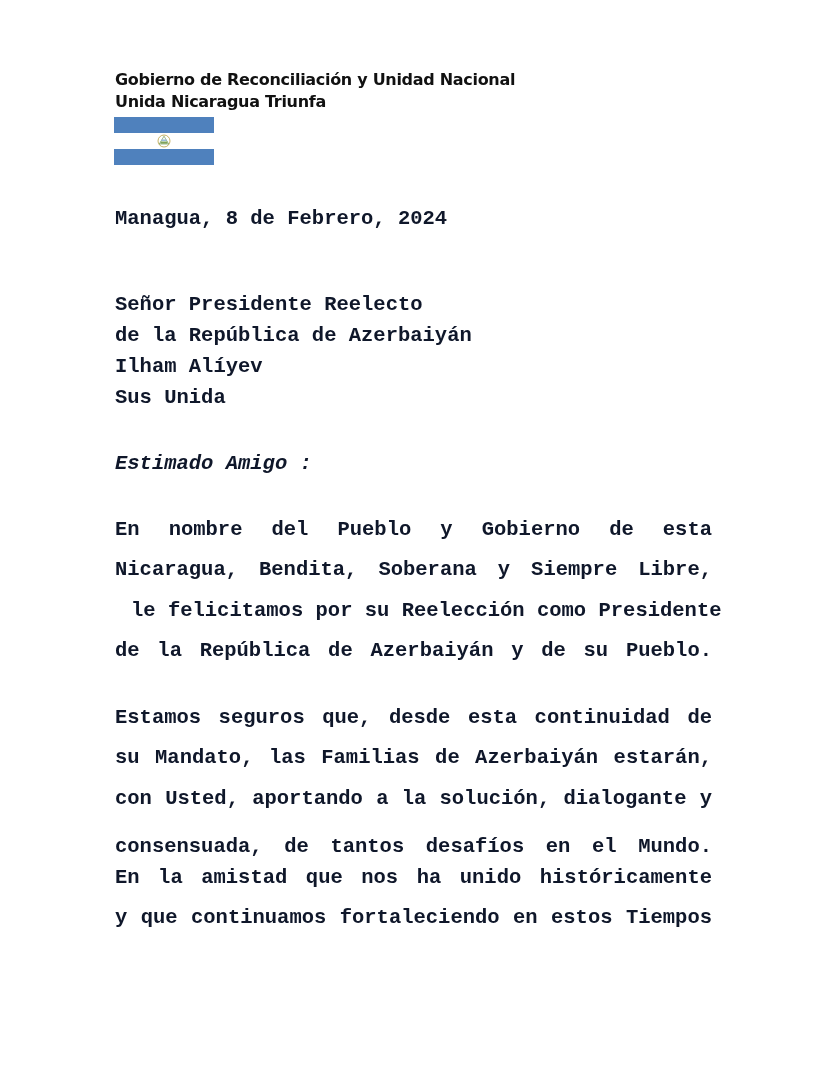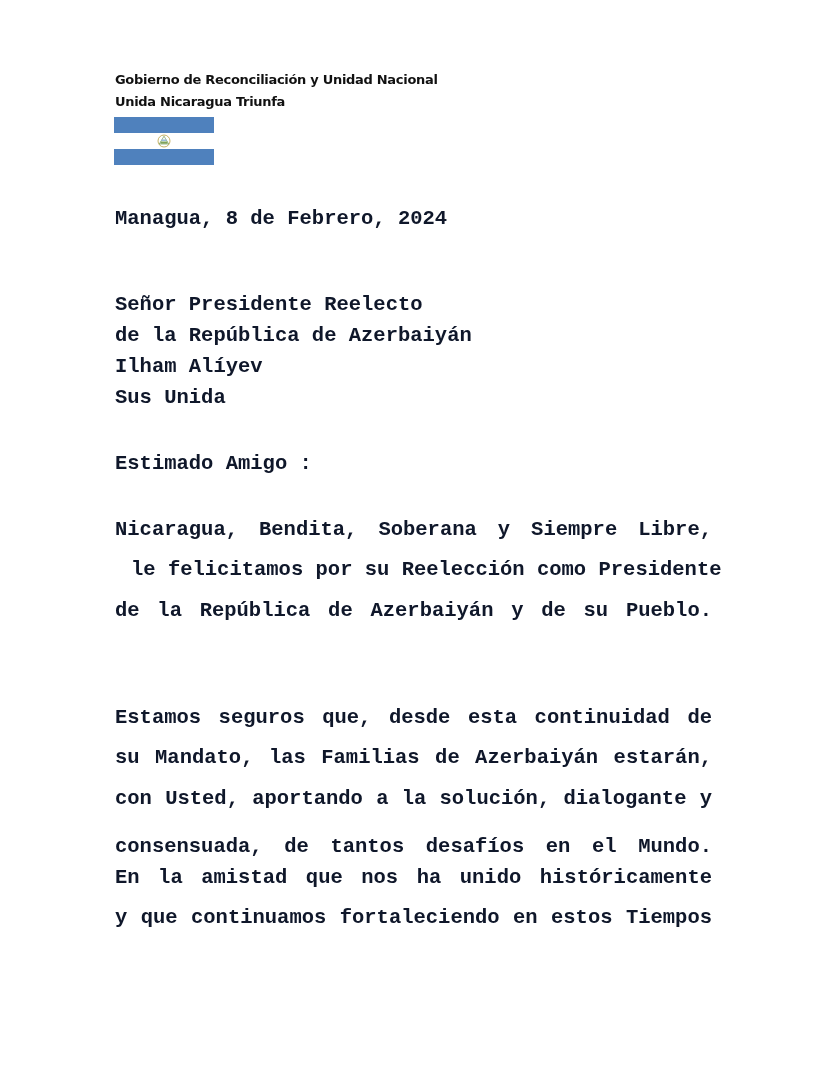--- a/index.html
+++ b/index.html
@@ -1,26 +1,26 @@
 <!DOCTYPE html>
 <html><head>
   <meta charset="utf-8">
   <style>
     html, body { margin: 0; padding: 0; background: #ffffff; }
     body { width: 825px; height: 1068px; position: relative; overflow: hidden; color: #1a1a1a; }
     .page { position: absolute; left: 0; top: 0; width: 825px; height: 1068px; }
-    .letterhead { position: absolute; left: 115px; top: 69px; font-family: "DejaVu Sans", sans-serif; font-weight: bold; font-size: 13px; line-height: 22px; letter-spacing: -0.3px; color: #111; }
+    .letterhead { position: absolute; left: 115px; top: 69px; font-family: "DejaVu Sans", sans-serif; font-weight: bold; font-size: 16px; line-height: 22px; letter-spacing: -0.3px; color: #111; }
     .flag { position: absolute; left: 114px; top: 117px; width: 100px; height: 48px; }
     .flag .band { height: 16px; }
     .flag .blue { background: #4f81bd; }
     .flag .white { background: #ffffff; position: relative; }
     .mono { font-family: "Liberation Mono", "DejaVu Sans Mono", monospace; font-weight: bold; font-size: 20.5px; color: #0f172a; }
     .date { position: absolute; left: 115px; top: 205px; line-height: 28px; }
     .address { position: absolute; left: 115px; top: 289px; line-height: 31px; }
-    .greeting { position: absolute; left: 115px; top: 450px; line-height: 28px; }
+    .greeting { position: absolute; left: 115px; top: 450px; line-height: 28px; font-style: italic; }
     .para { position: absolute; left: 115px; width: 597px; line-height: 40.3px; text-align: justify; text-align-last: justify; margin: 0; }
     .p1 { top: 510px; }
     .p2 { top: 698px; }
     .p3 { top: 858px; }
     .line { display: block; text-align: justify; text-align-last: justify; white-space: nowrap; }
   </style>
 </head>
 <body>
 
 <div class="page">
@@ -48,20 +48,21 @@
   <div class="address mono">
     <div>Señor Presidente Reelecto</div>
     <div>de la República de Azerbaiyán</div>
     <div>Ilham Alíyev</div>
     <div>Sus Unida</div>
   </div>
 
   <div class="greeting mono">Estimado Amigo :</div>
 
   <div class="para p1 mono">
+    <span class="line" style="white-space: nowrap; display: block;">En nombre del Pueblo y Gobierno de esta</span>
     <span class="line" style="white-space: nowrap; display: block;">Nicaragua, Bendita, Soberana y Siempre Libre,</span>
     <span class="line" style="white-space: nowrap; display: block; margin-left: 16px;">le felicitamos por su Reelección como Presidente</span>
     <span class="line" style="white-space: nowrap; display: block;">de la República de Azerbaiyán y de su Pueblo.</span>
   </div>
 
   <div class="para p2 mono">
     <span class="line" style="white-space: nowrap; display: block;">Estamos seguros que, desde esta continuidad de</span>
     <span class="line" style="white-space: nowrap; display: block;">su Mandato, las Familias de Azerbaiyán estarán,</span>
     <span class="line" style="white-space: nowrap; display: block;">con Usted, aportando a la solución, dialogante y</span>
     <span class="line" style="white-space: nowrap; display: block; margin-top: 8px;">consensuada, de tantos desafíos en el Mundo.</span>

